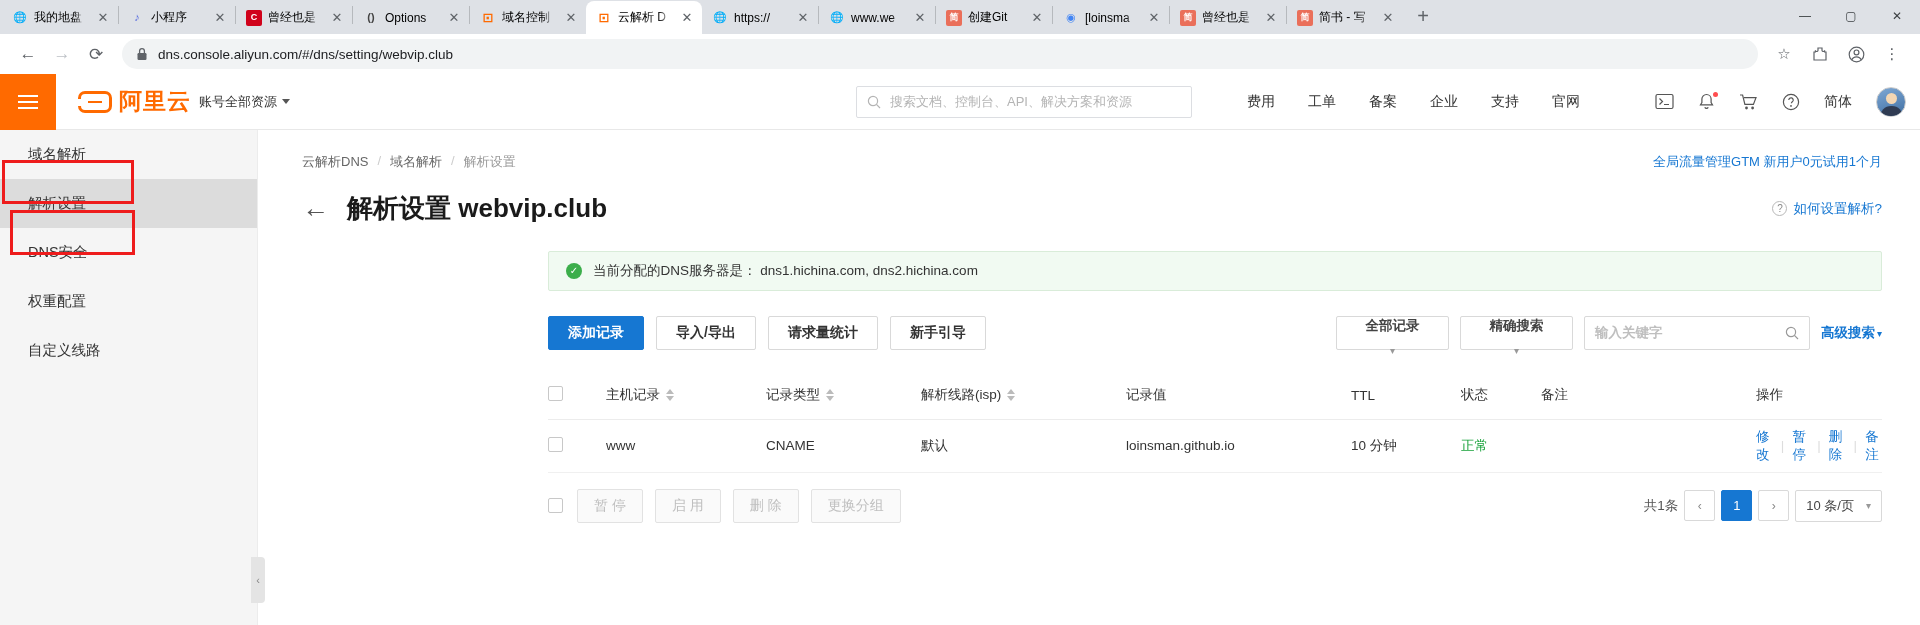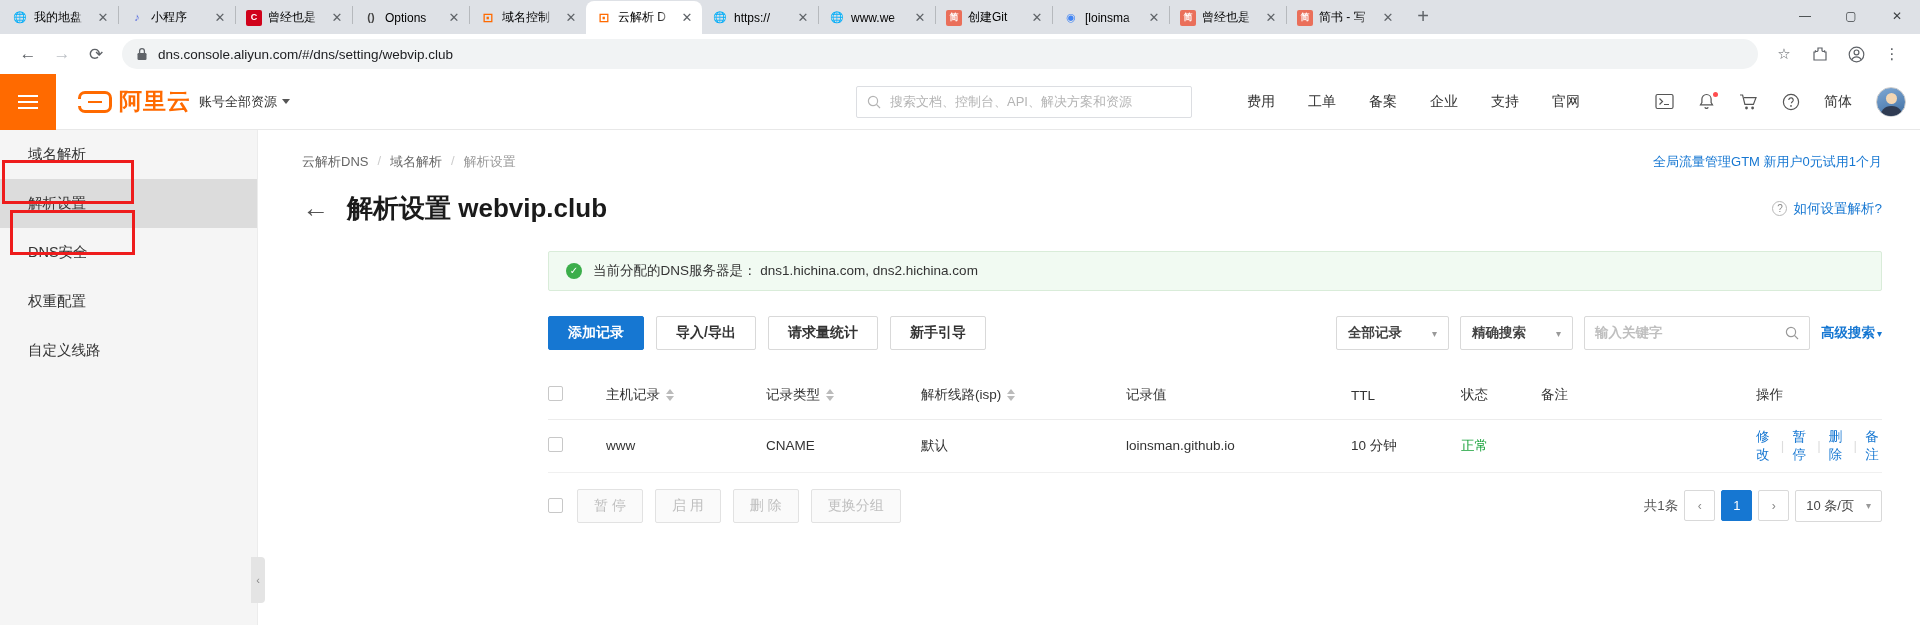--- a/index.html
+++ b/index.html
@@ -227,21 +227,21 @@
     height: 34px; padding: 0 19px; display: flex; align-items: center;
     font-size: 14px; border-radius: 2px; border: 1px solid #d9d9d9;
     background: #fff; color: #333;
   }
   .btn.primary { background: #1677d2; border-color: #1677d2; color: #fff; }
   .tb-right { display: flex; align-items: center; gap: 11px; }
   .sel {
     height: 34px; min-width: 113px; border: 1px solid #d9d9d9;
     border-radius: 2px; display: flex; align-items: center;
     justify-content: space-between; padding: 0 11px; font-size: 13.5px;
-    color: #444; gap: 10px; background: #fff;
+    color: #444; gap: 10px; background: #fff; flex-direction: column;
   }
   .chev { color: #999; font-size: 10px; }
   .searchbox {
     height: 34px; width: 226px; border: 1px solid #d9d9d9; border-radius: 2px;
     display: flex; align-items: center; padding: 0 10px; background: #fff;
     justify-content: space-between;
   }
   .searchbox .sph { font-size: 13.5px; color: #bfbfbf; }
   .adv { font-size: 13.5px; color: #1677d2; display: flex; align-items: center; gap: 2px; }
 

